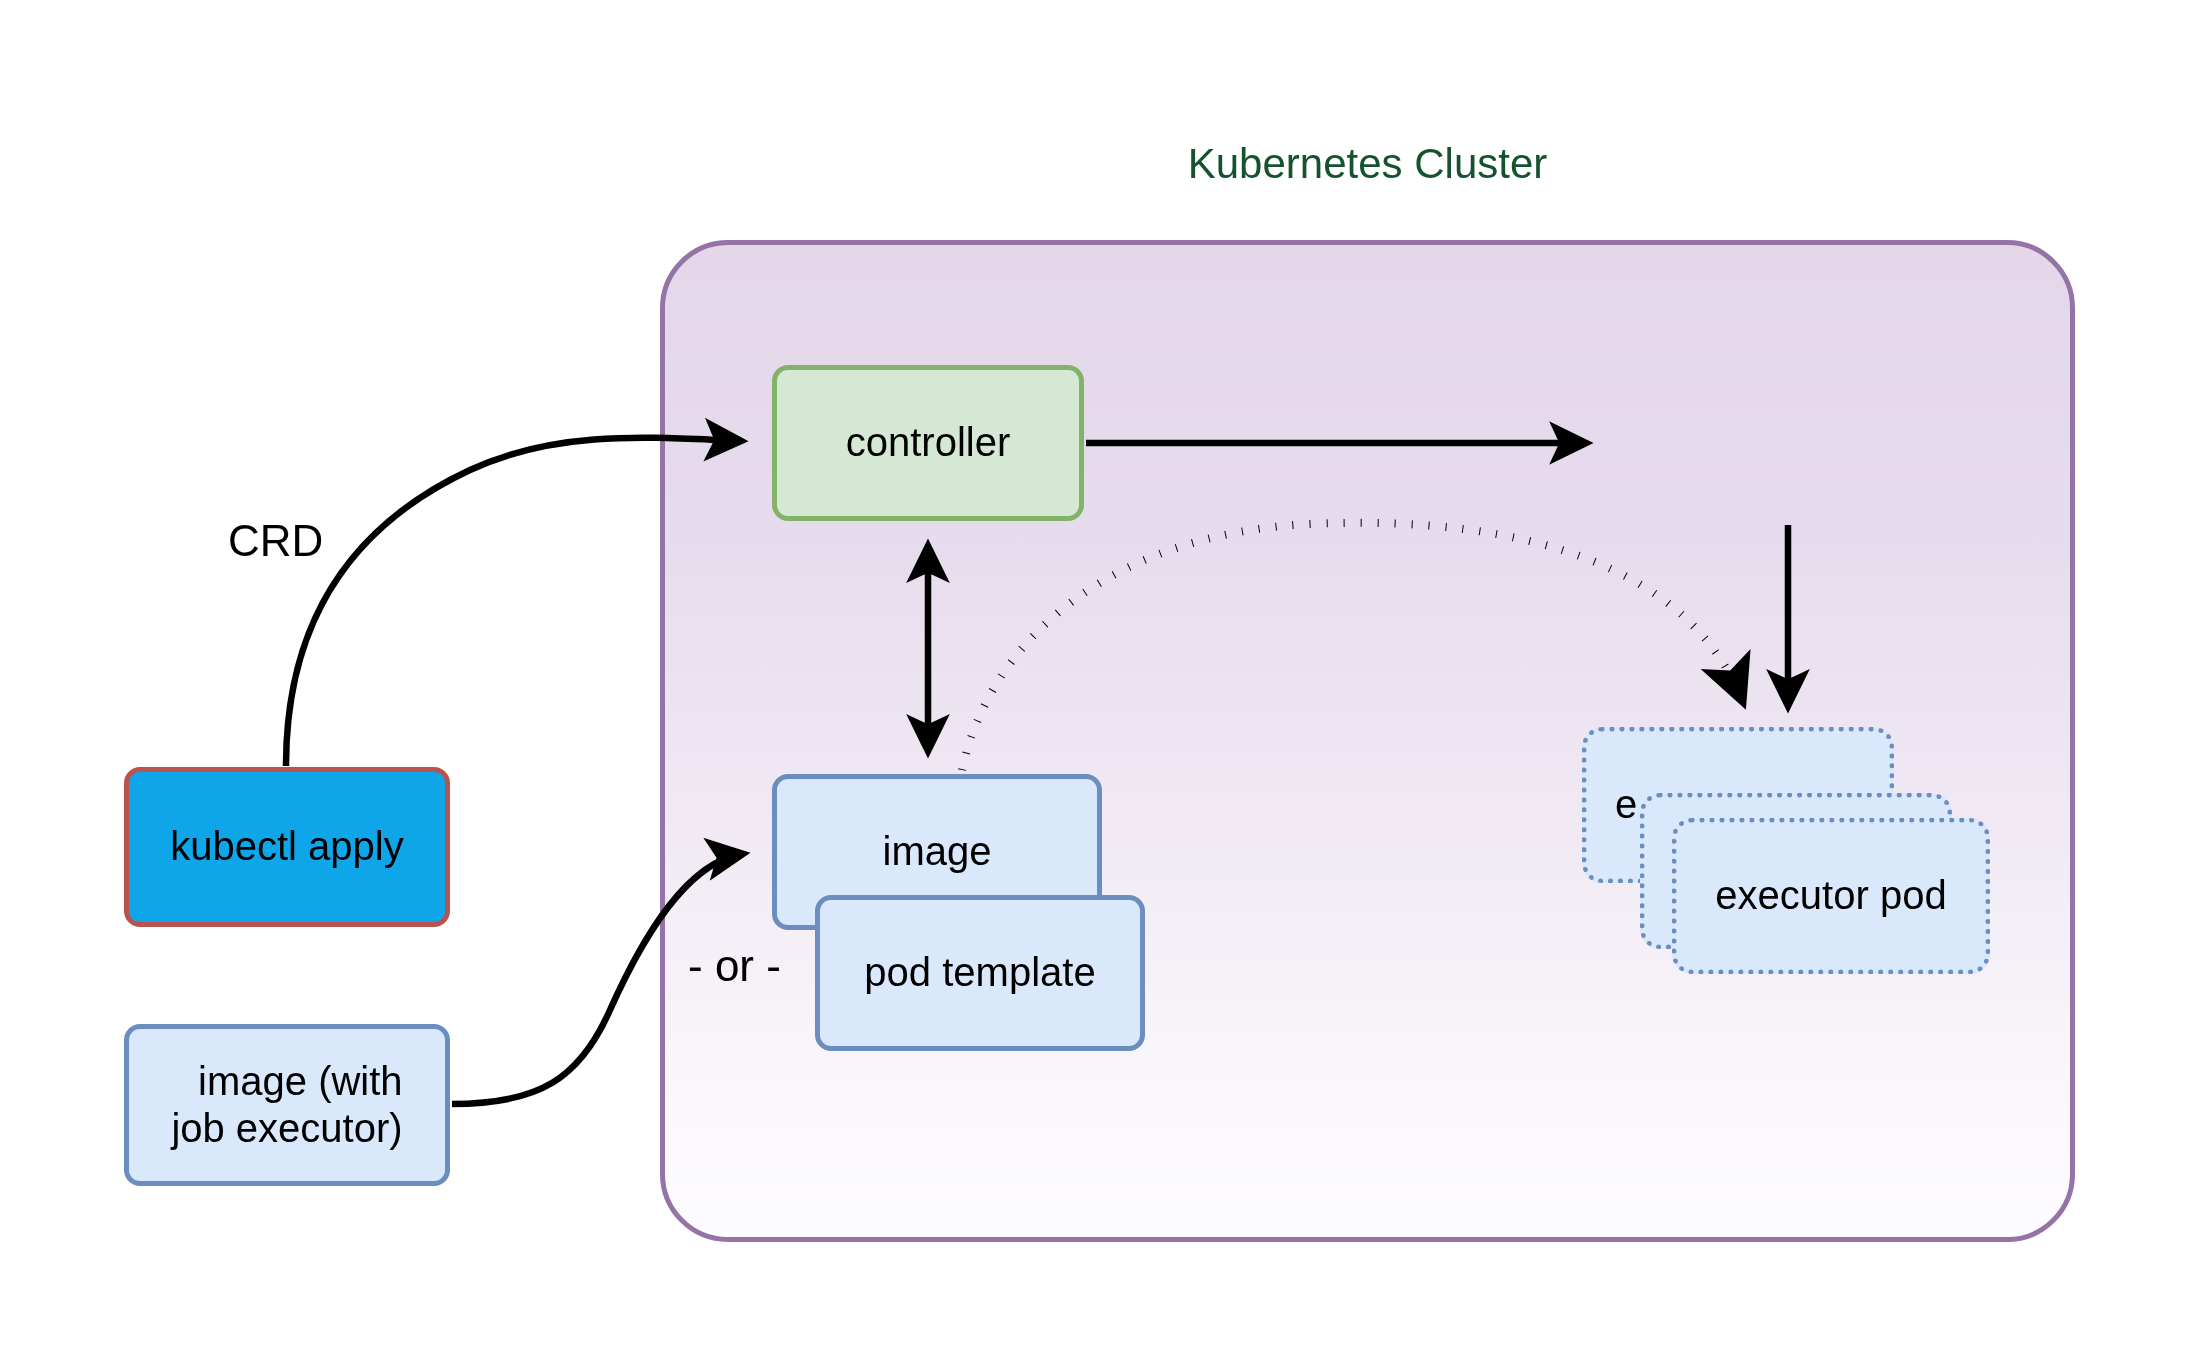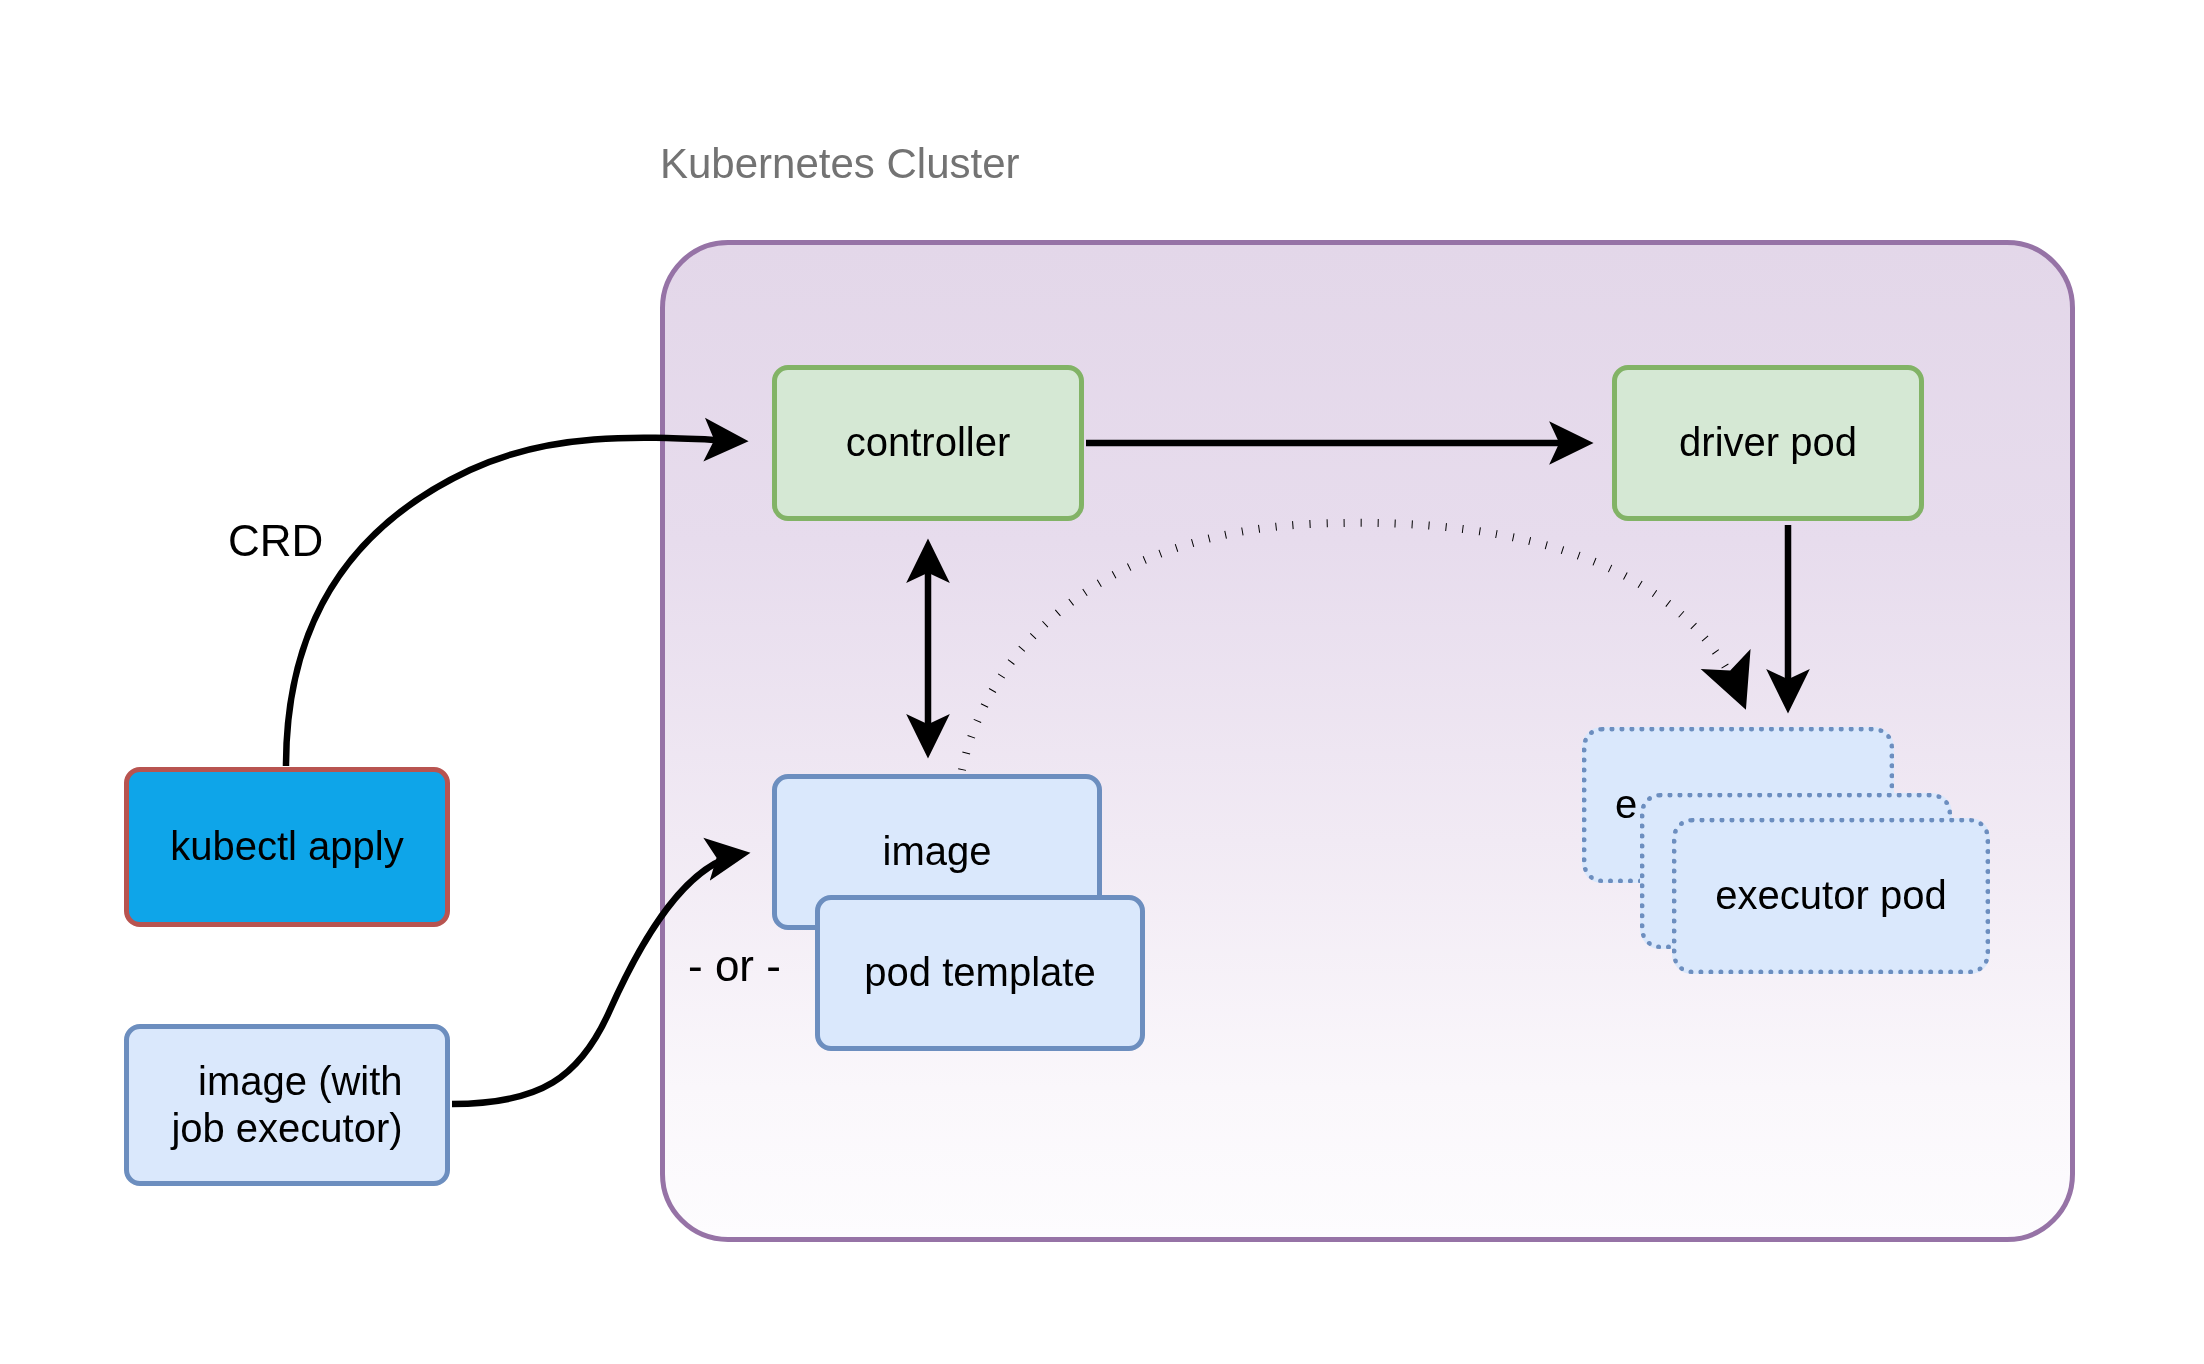--- a/index.html
+++ b/index.html
@@ -39,22 +39,23 @@
     border-radius: 68px;
     background: linear-gradient(to bottom, #e3d7e9 0%, #e7dced 30%, #f1eaf4 60%, #faf7fb 85%, #fdfcfe 100%);
     box-sizing: border-box;
     z-index: 1;
   }
   .cluster-title {
     position: absolute;
     left: 660px;
     top: 140px;
     width: 1415px;
+    text-align: center;
     font-size: 42px;
-    color: #737373;
+    color: #14532d;
     z-index: 3;
     white-space: nowrap;
   }
 
   
   .node {
     position: absolute;
     box-sizing: border-box;
     display: flex;
     align-items: center;
@@ -157,23 +158,20 @@
 
     <g>
       <path d="M 452 1104 C 540 1104 580 1078 610 1010 C 644 934 688 862 742 854" fill="none" stroke="#000000" stroke-width="6.5" marker-end="url(#arrow)"></path>
     </g>
   </svg>
 
   <div class="node green n-controller">
     <span>controller</span>
   </div>
 
-  <div class="node green n-driver">
-    <span>driver pod</span>
-  </div>
 
   <div class="node blue-dotted n-exec-back">
     <span>e</span>
   </div>
   <div class="node blue-dotted n-exec-mid">
     <span>e</span>
   </div>
   <div class="node blue-dotted n-exec-front">
     <span>executor pod</span>
   </div>

